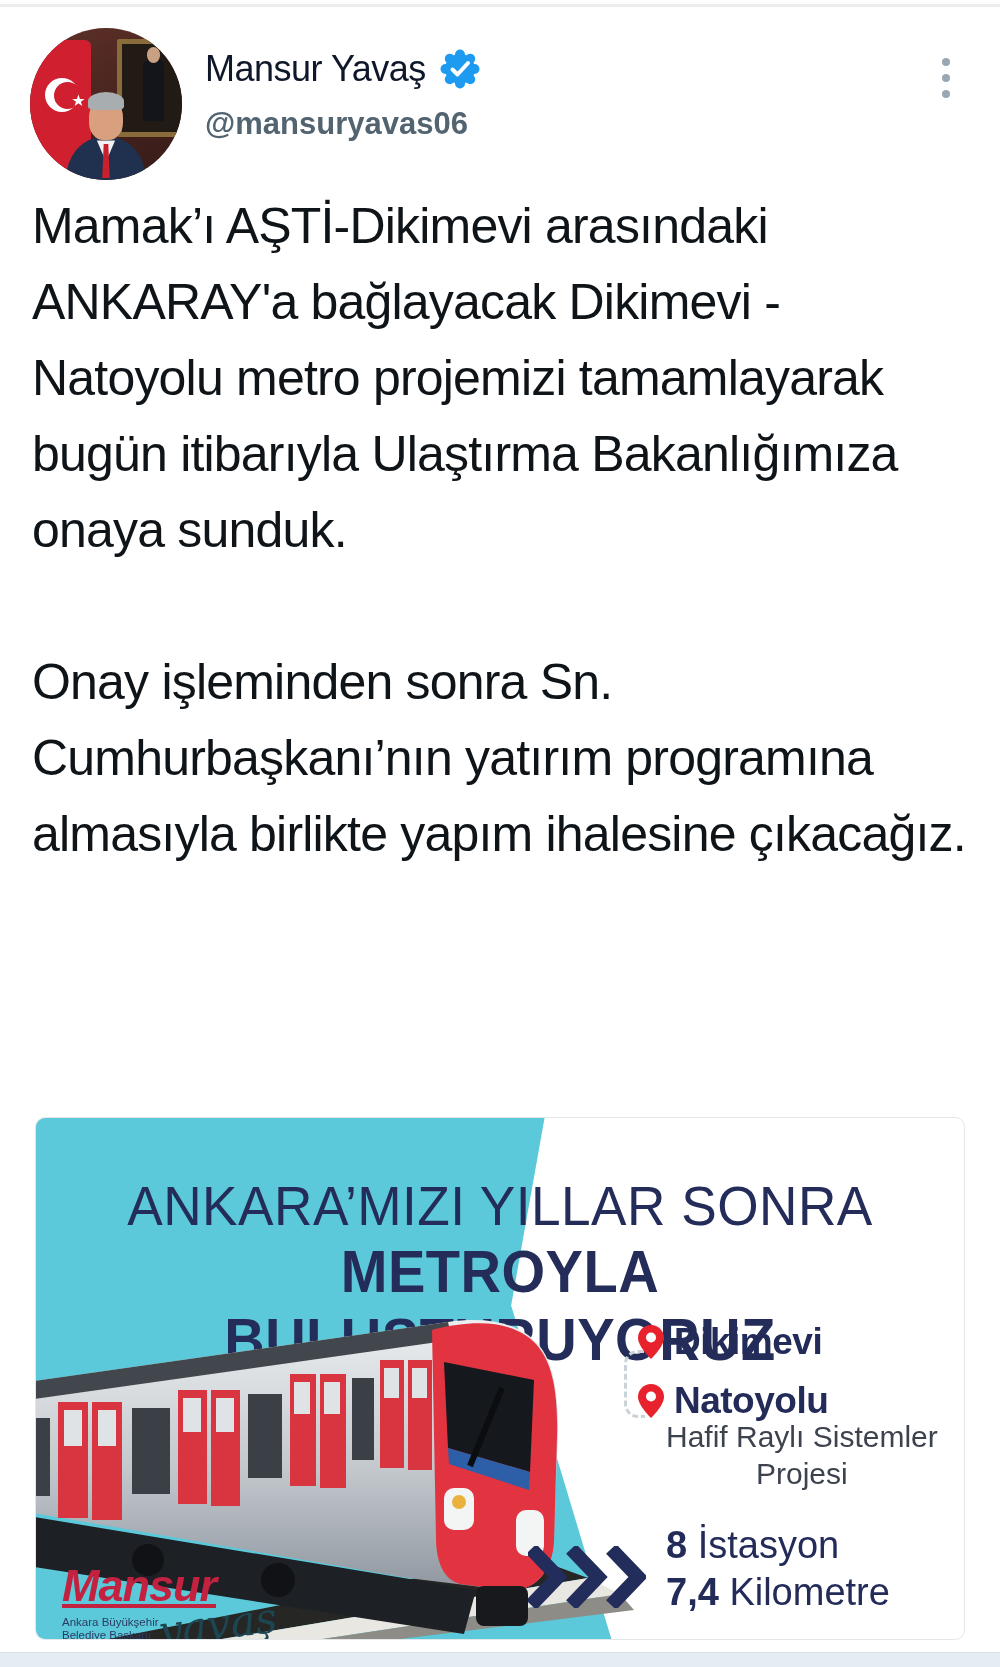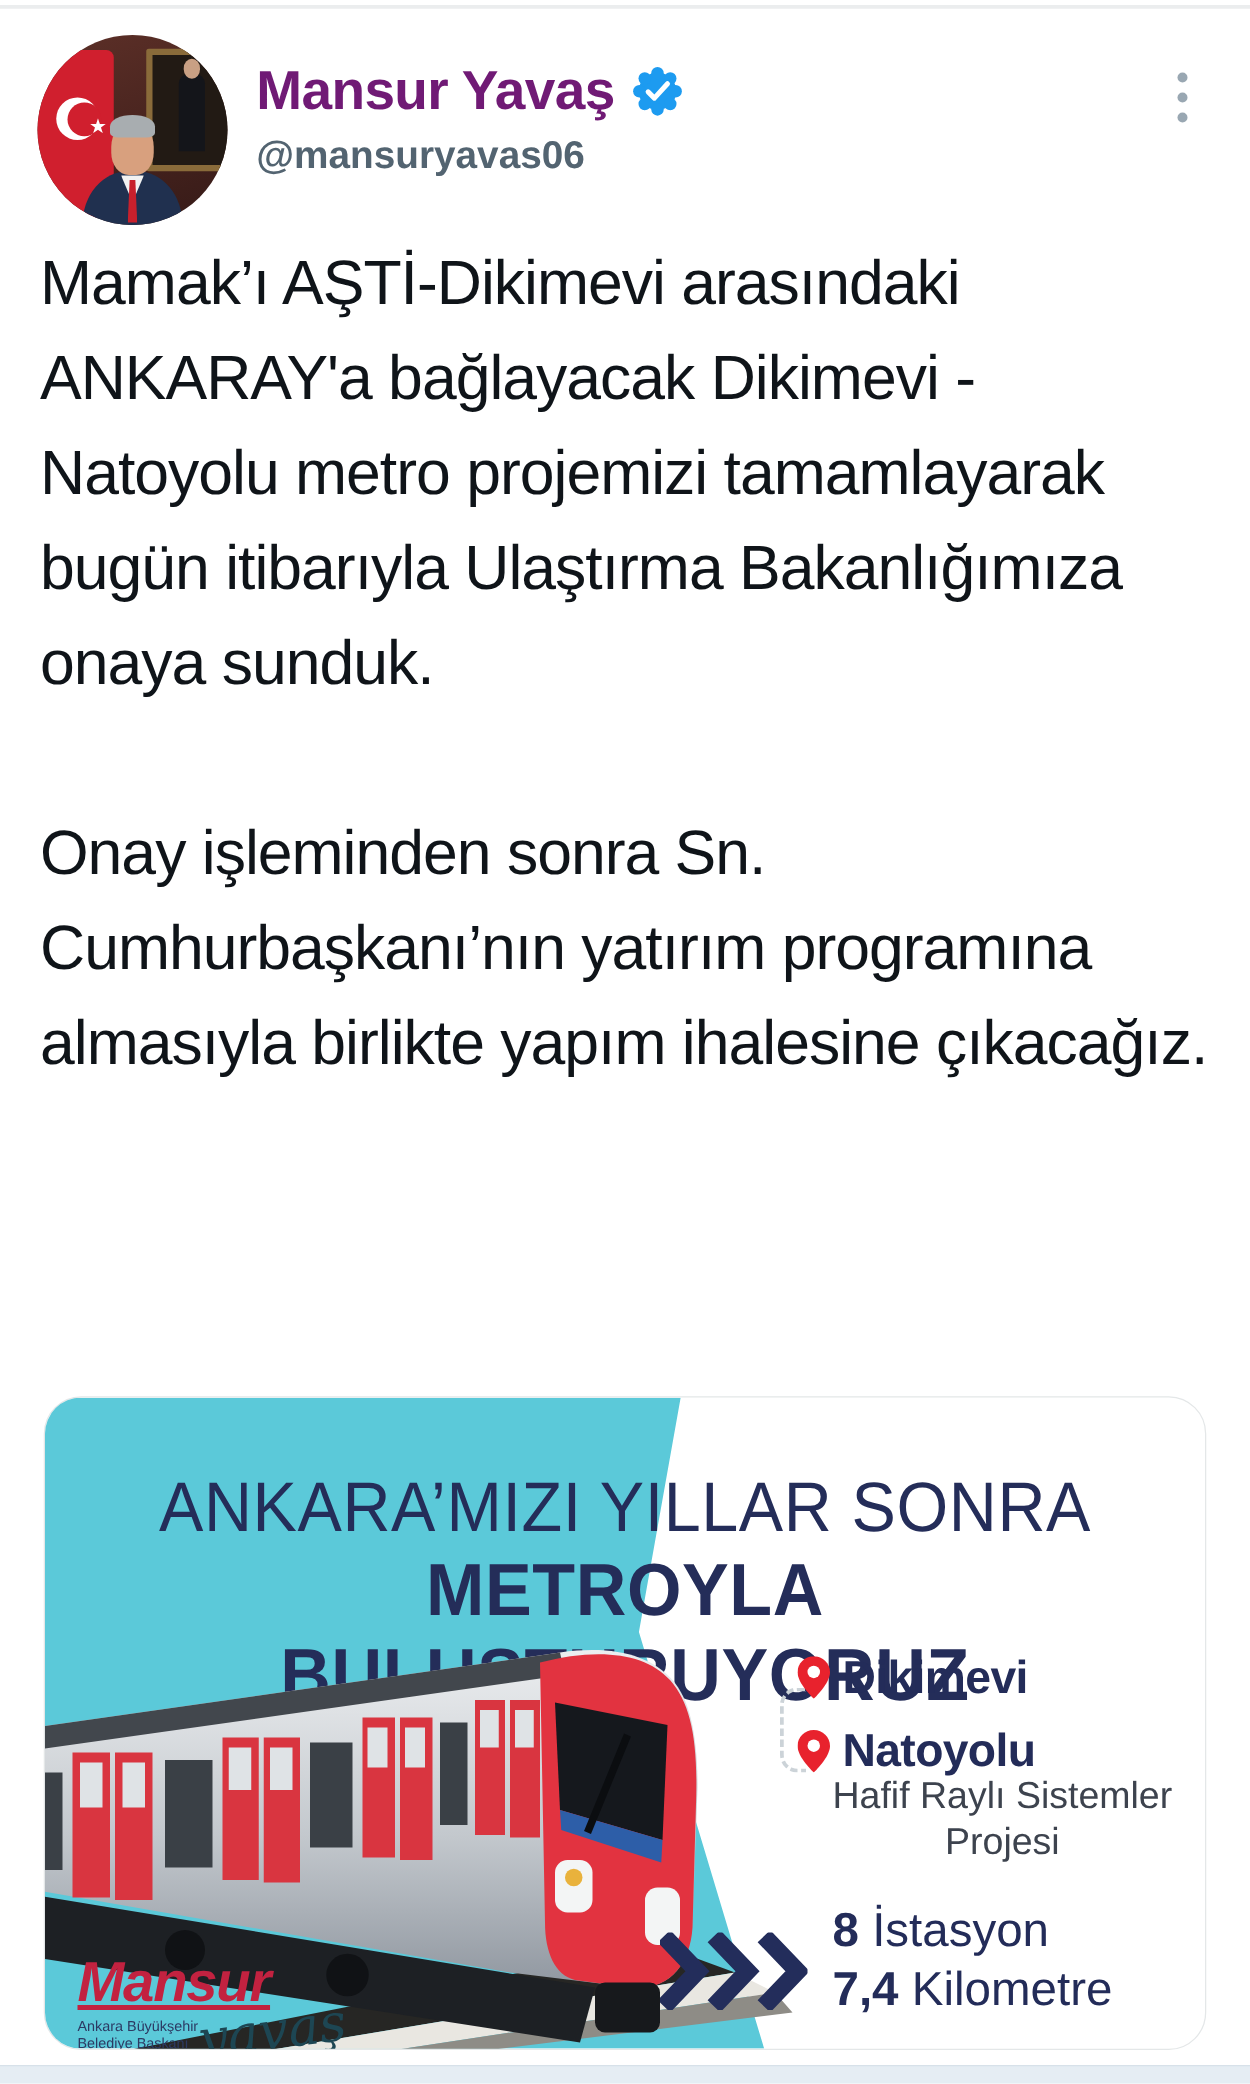--- a/index.html
+++ b/index.html
@@ -23,35 +23,35 @@
   .av-shirt{position:absolute;left:44%;top:74%;width:12%;height:14%;background:#f2f2f2;
             clip-path:polygon(0 0,100% 0,50% 100%);}
   .av-tie{position:absolute;left:47.5%;top:76%;width:5%;height:23%;background:#c8202c;
           clip-path:polygon(20% 0,80% 0,100% 100%,0 100%);}
   .av-head{position:absolute;left:39%;top:46%;width:22%;height:28%;background:#d8a07e;
            border-radius:46% 46% 42% 42%;}
   .av-hair{position:absolute;left:38%;top:42%;width:24%;height:12%;background:#a8adb0;
            border-radius:50% 50% 20% 20%;}
 
   .name-row{position:absolute;left:205px;top:48px;display:flex;align-items:center;gap:14px;}
-  .display-name{font-size:44px;font-weight:bold;color:#701a75;letter-spacing:-0.5px;}
+  .display-name{font-size:36px;font-weight:normal;color:#0f172a;letter-spacing:-0.5px;}
   .verified{width:40px;height:40px;flex:0 0 auto;}
   .handle{position:absolute;left:205px;top:106px;font-size:31px;color:#536471;font-weight:bold;}
   .more-dots{position:absolute;left:936px;top:58px;width:20px;display:flex;flex-direction:column;
              align-items:center;gap:8px;cursor:pointer;}
   .more-dots i{width:8px;height:8px;border-radius:50%;background:#99a7b2;}
 
   
   .tweet-text{position:absolute;left:32px;top:188px;width:938px;color:#0f1419;
               font-size:50px;line-height:76px;letter-spacing:-0.8px;}
   .tweet-text p{margin:0;}
   .tweet-text p + p{margin-top:76px;}
 
   
-  .card{position:absolute;left:35px;top:1117px;width:930px;height:523px;border-radius:30px;
+  .card{position:absolute;left:35px;top:1117px;width:930px;height:523px;border-radius:10px;
         overflow:hidden;background:#ffffff;border:1px solid #e4e7e8;box-sizing:border-box;}
   .teal-shape{position:absolute;inset:0;background:#5bc9d9;
         clip-path:polygon(0 0,54.8% 0,51.2% 36%,62% 100%,0 100%);}
   .headline{position:absolute;top:56px;left:0;width:100%;text-align:center;color:#242d59;
             transform:scaleX(0.95);}
   .headline .h1{font-size:56px;font-weight:400;line-height:64px;letter-spacing:0.5px;}
   .headline .h2{font-size:59px;font-weight:800;line-height:68px;letter-spacing:0.5px;}
 
   .train{position:absolute;left:-8px;top:142px;width:608px;height:383px;}
 

